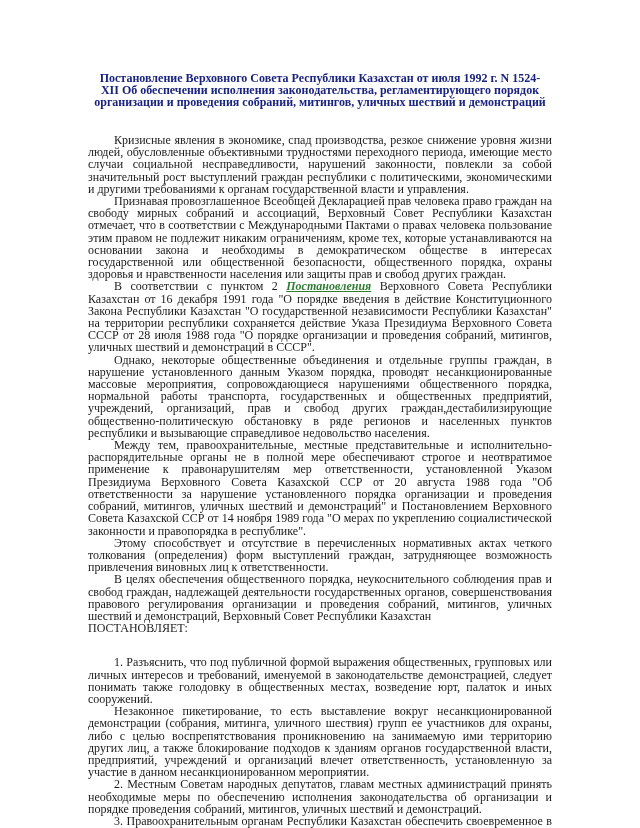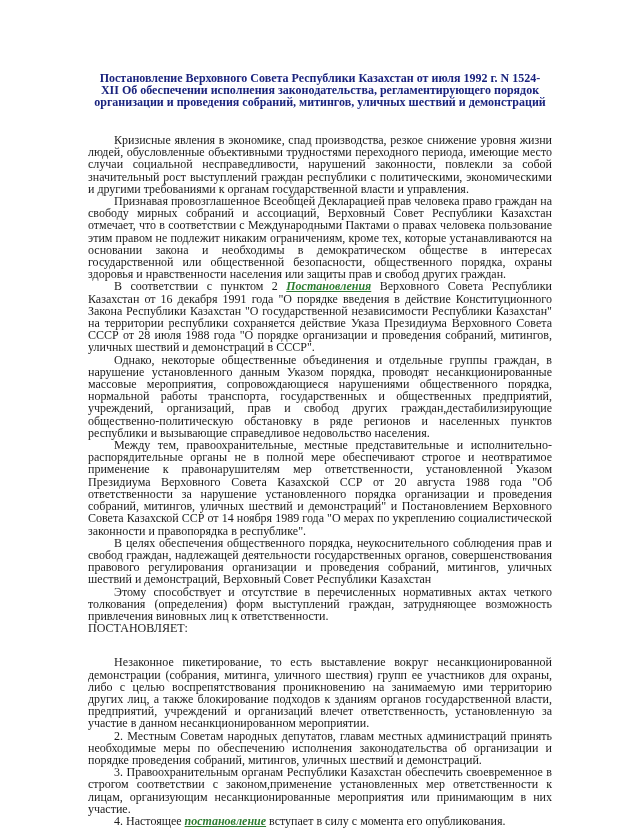--- a/index.html
+++ b/index.html
@@ -56,27 +56,28 @@
 <div class="page">
 
   <h1 class="title">Постановление Верховного Совета Республики Казахстан от июля 1992 г. N 1524-XII Об обеспечении исполнения законодательства, регламентирующего порядок организации и проведения собраний, митингов, уличных шествий и демонстраций</h1>
 
   <div>
     <p class="para">Кризисные явления в экономике, спад производства, резкое снижение уровня жизни людей, обусловленные объективными трудностями переходного периода, имеющие место случаи социальной несправедливости, нарушений законности, повлекли за собой значительный рост выступлений граждан республики с политическими, экономическими и другими требованиями к органам государственной власти и управления.</p>
     <p class="para">Признавая провозглашенное Всеобщей Декларацией прав человека право граждан на свободу мирных собраний и ассоциаций, Верховный Совет Республики Казахстан отмечает, что в соответствии с Международными Пактами о правах человека пользование этим правом не подлежит никаким ограничениям, кроме тех, которые устанавливаются на основании закона и необходимы в демократическом обществе в интересах государственной или общественной безопасности, общественного порядка, охраны здоровья и нравственности населения или защиты прав и свобод других граждан.</p>
     <p class="para"><span>В соответствии с пунктом 2 </span><a class="doc-link" href="#">Постановления</a><span> Верховного Совета Республики Казахстан от 16 декабря 1991 года "О порядке введения в действие Конституционного Закона Республики Казахстан "О государственной независимости Республики Казахстан" на территории республики сохраняется действие Указа Президиума Верховного Совета СССР от 28 июля 1988 года "О порядке организации и проведения собраний, митингов, уличных шествий и демонстраций в СССР".</span></p>
     <p class="para">Однако, некоторые общественные объединения и отдельные группы граждан, в нарушение установленного данным Указом порядка, проводят несанкционированные массовые мероприятия, сопровождающиеся нарушениями общественного порядка, нормальной работы транспорта, государственных и общественных предприятий, учреждений, организаций, прав и свобод других граждан,дестабилизирующие общественно-политическую обстановку в ряде регионов и населенных пунктов республики и вызывающие справедливое недовольство населения.</p>
     <p class="para">Между тем, правоохранительные, местные представительные и исполнительно-распорядительные органы не в полной мере обеспечивают строгое и неотвратимое применение к правонарушителям мер ответственности, установленной Указом Президиума Верховного Совета Казахской ССР от 20 августа 1988 года "Об ответственности за нарушение установленного порядка организации и проведения собраний, митингов, уличных шествий и демонстраций" и Постановлением Верховного Совета Казахской ССР от 14 ноября 1989 года "О мерах по укреплению социалистической законности и правопорядка в республике".</p>
+    <p class="para">Этому способствует и отсутствие в перечисленных нормативных актах четкого толкования (определения) форм выступлений граждан, затрудняющее возможность привлечения виновных лиц к ответственности.</p>
     <p class="para">В целях обеспечения общественного порядка, неукоснительного соблюдения прав и свобод граждан, надлежащей деятельности государственных органов, совершенствования правового регулирования организации и проведения собраний, митингов, уличных шествий и демонстраций, Верховный Совет Республики Казахстан</p>
-    <p class="para">Этому способствует и отсутствие в перечисленных нормативных актах четкого толкования (определения) форм выступлений граждан, затрудняющее возможность привлечения виновных лиц к ответственности.</p>
     <p class="para noindent">ПОСТАНОВЛЯЕТ:</p>
   </div>
 
   <div class="gap"></div>
 
   <div>
+    <p class="para">1. Разъяснить, что под публичной формой выражения общественных, групповых или личных интересов и требований, именуемой в законодательстве демонстрацией, следует понимать также голодовку в общественных местах, возведение юрт, палаток и иных сооружений.</p>
     <p class="para">Незаконное пикетирование, то есть выставление вокруг несанкционированной демонстрации (собрания, митинга, уличного шествия) групп ее участников для охраны, либо с целью воспрепятствования проникновению на занимаемую ими территорию других лиц, а также блокирование подходов к зданиям органов государственной власти, предприятий, учреждений и организаций влечет ответственность, установленную за участие в данном несанкционированном мероприятии.</p>
     <p class="para">2. Местным Советам народных депутатов, главам местных администраций принять необходимые меры по обеспечению исполнения законодательства об организации и порядке проведения собраний, митингов, уличных шествий и демонстраций.</p>
     <p class="para">3. Правоохранительным органам Республики Казахстан обеспечить своевременное в строгом соответствии с законом,применение установленных мер ответственности к лицам, организующим несанкционированные мероприятия или принимающим в них участие.</p>
     <p class="para"><span>4. Настоящее </span><a class="doc-link" href="#">постановление</a><span> вступает в силу с момента его опубликования.</span></p>
   </div>
 
 </div>
 
 </body></html>

